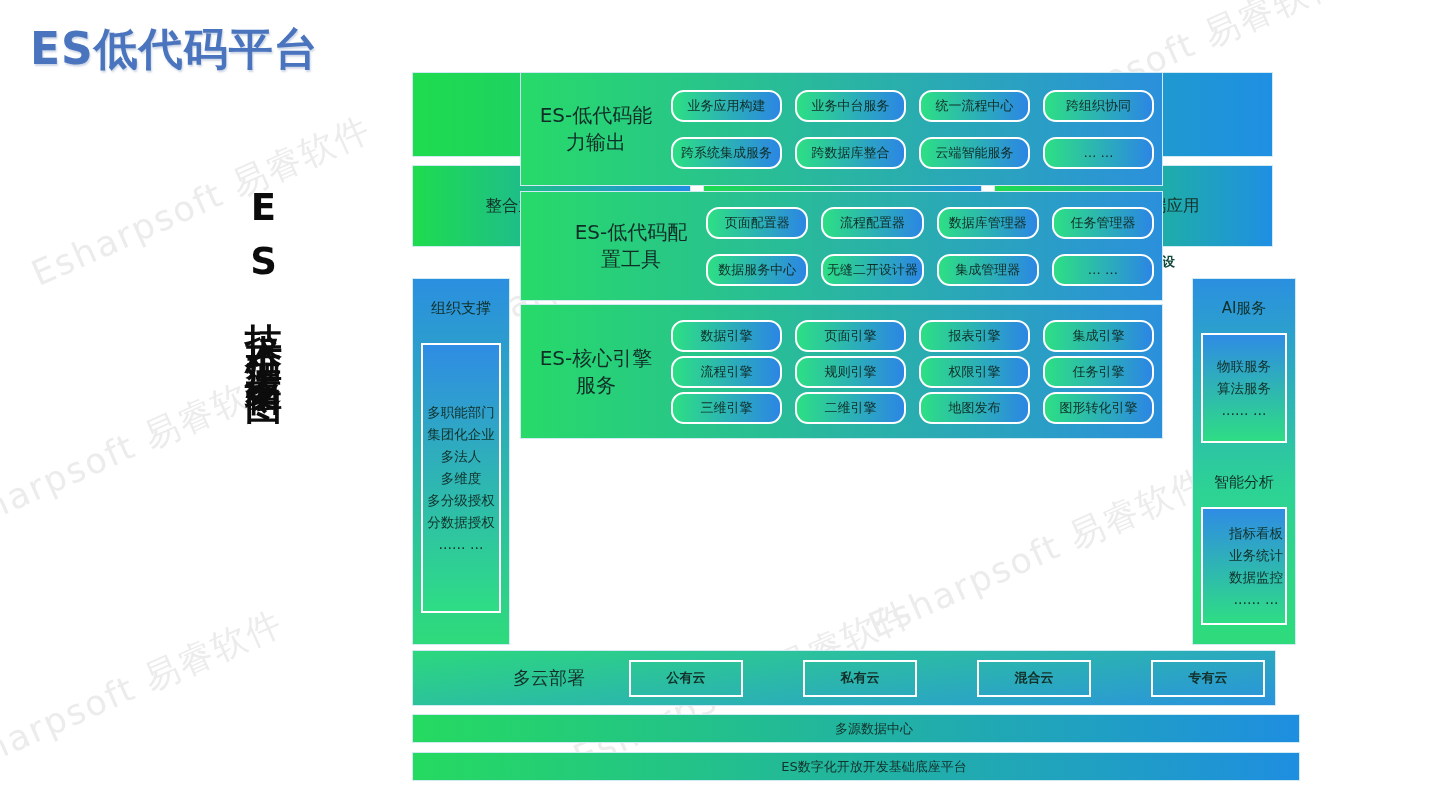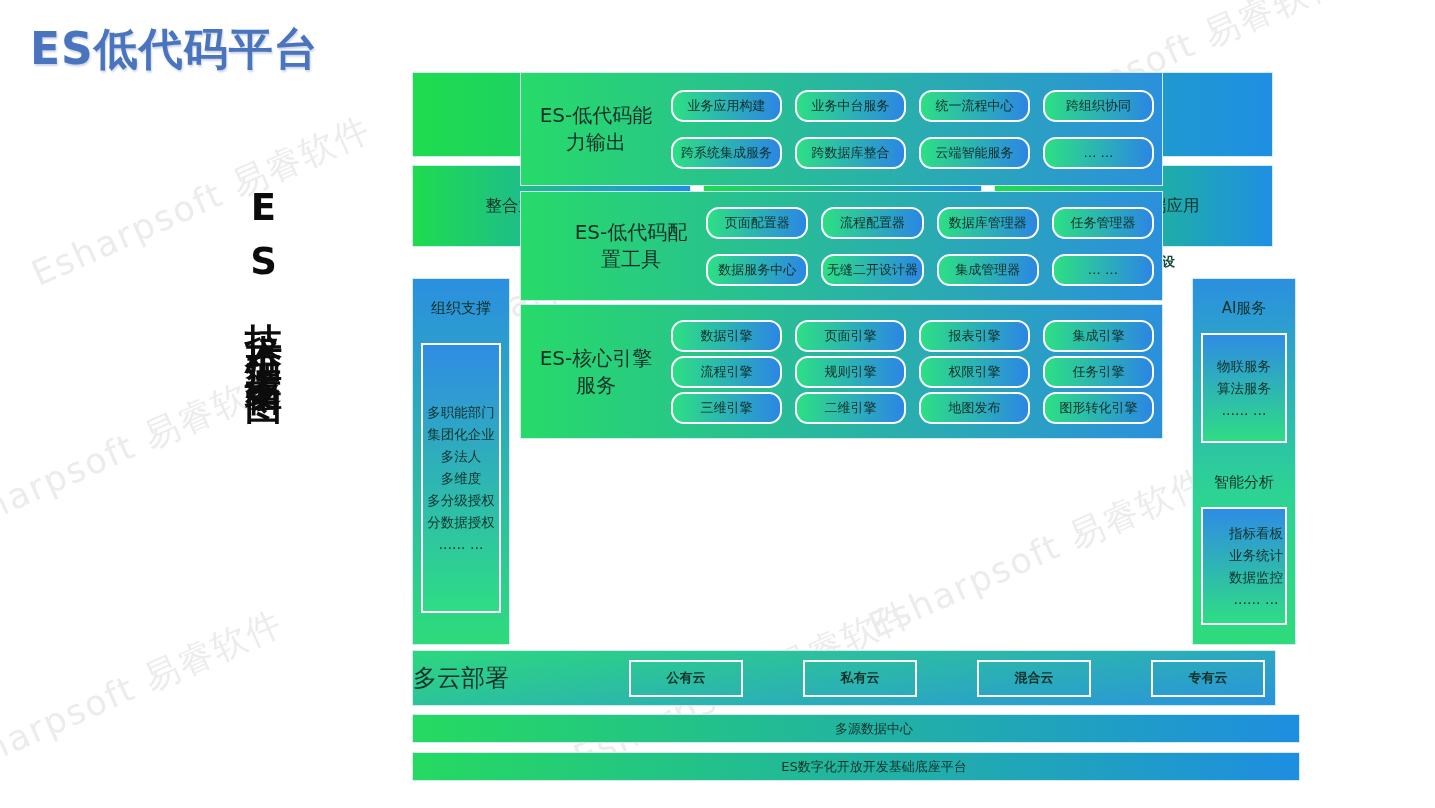--- a/index.html
+++ b/index.html
@@ -75,21 +75,21 @@
   .cr2 .row-grid { row-gap:4px; }
   .cell { height:32px; border:2px solid #fff; border-radius:13px;
     background:linear-gradient(90deg,#2ddf84,#2b86e4);
     display:flex; align-items:center; justify-content:center;
     font-size:13px; color:#0f2d27; }
 
   
   .cloud-row { position:absolute; left:0; top:578px; width:864px; height:56px;
     background:linear-gradient(172deg,#2cd87d,#2a93dd);
     display:flex; align-items:center; }
-  .cloud-label { width:172px; text-align:left; font-size:24px; font-weight:500; }
+  .cloud-label { width:172px; text-align:right; font-size:18px; font-weight:500; }
   .cloud-grid { margin-left:44px; display:grid; grid-template-columns:repeat(4,114px);
     column-gap:60px;font-weight:bold; }
   .cloud-cell { height:37px; border:2px solid #fff; background:transparent;
     display:flex; align-items:center; justify-content:center; font-size:13px; }
 
   .bar { position:absolute; left:0; width:888px; height:29px;
     background:linear-gradient(90deg,#25da60,#1e8ee0);
     display:flex; align-items:center; justify-content:center; font-size:13px;padding-left:36px; }
   .bar1 { top:642px; } .bar2 { top:680px; }
 </style>

